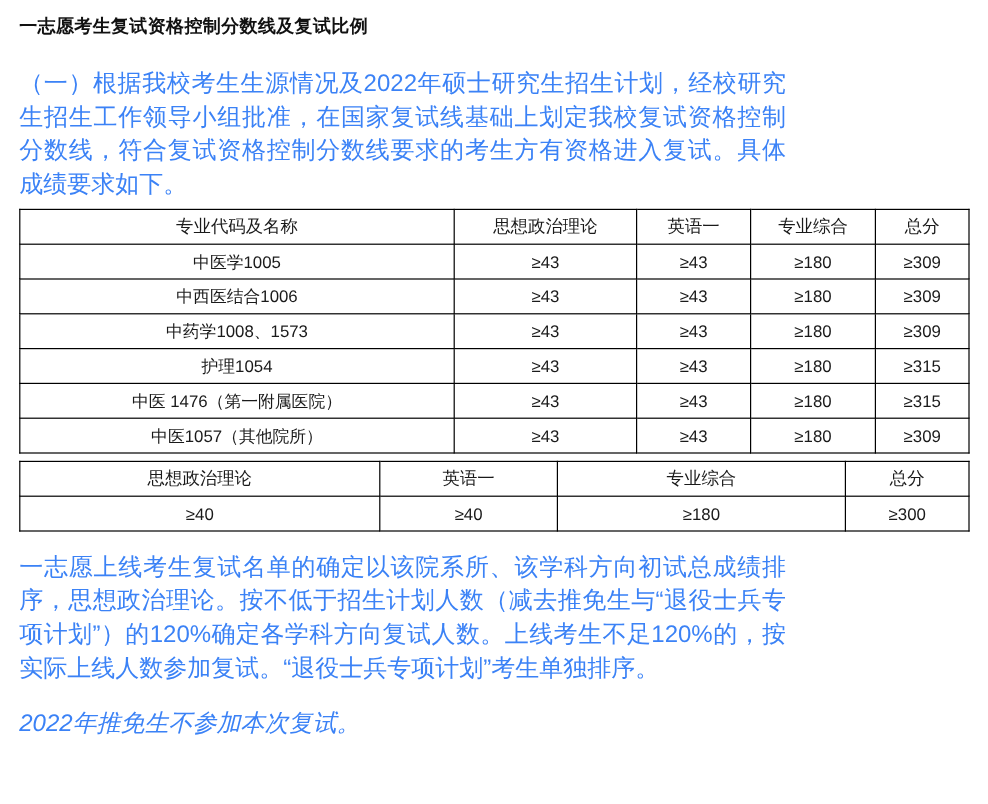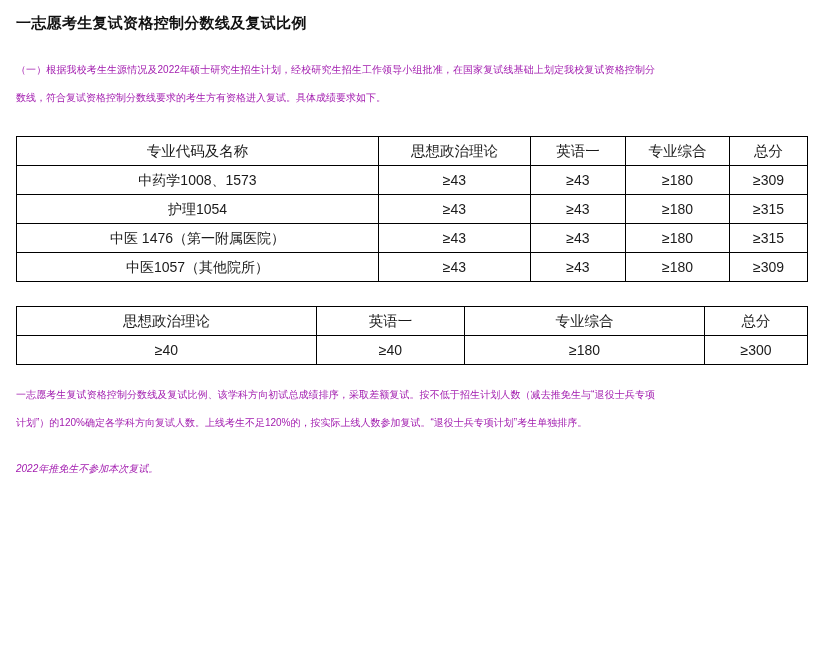--- a/index.html
+++ b/index.html
@@ -23,36 +23,36 @@
   }
   .doc-title {
     font-size: 15px;
     font-weight: bold;
     color: #111111;
     letter-spacing: 0.3px;
     margin: 2px 0 0 0;
     line-height: 22px;
   }
   .para {
-    font-size: 10px;
+    font-size: 20px;
     line-height: 28px;
-    color: #a21caf;
+    color: #3b82f6;
     text-align: justify;
     margin: 0;
   }
   .para-block-1 { margin-top: 22px; }
   .para-block-2 { margin-top: 18px; }
   .para-block-3 { margin-top: 16px; }
   .para-block-4 { margin-top: 18px; font-style: italic; }
 
   table.grid {
     border-collapse: collapse;
     width: 791px;
     table-layout: fixed;
-    margin-top: 24px;
+    margin-top: 6px;
     font-size: 14px;
   }
   table.grid td, table.grid th {
     border: 1px solid #000000;
     text-align: center;
     font-weight: normal;
     color: #1a1a1a;
     padding: 0;
     height: 28px;
     line-height: 28px;
@@ -98,20 +98,34 @@
       <tr>
         <td>专业代码及名称</td>
         <td>思想政治理论</td>
         <td>英语一</td>
         <td>专业综合</td>
         <td>总分</td>
       </tr>
     </thead>
     <tbody>
       <tr>
+        <td>中医学1005</td>
+        <td>≥43</td>
+        <td>≥43</td>
+        <td>≥180</td>
+        <td>≥309</td>
+      </tr>
+      <tr>
+        <td>中西医结合1006</td>
+        <td>≥43</td>
+        <td>≥43</td>
+        <td>≥180</td>
+        <td>≥309</td>
+      </tr>
+      <tr>
         <td>中药学1008、1573</td>
         <td>≥43</td>
         <td>≥43</td>
         <td>≥180</td>
         <td>≥309</td>
       </tr>
       <tr>
         <td>护理1054</td>
         <td>≥43</td>
         <td>≥43</td>
@@ -154,17 +168,17 @@
     <tbody>
       <tr>
         <td>≥40</td>
         <td>≥40</td>
         <td>≥180</td>
         <td>≥300</td>
       </tr>
     </tbody>
   </table>
 
-  <p class="para para-block-3">一志愿考生复试资格控制分数线及复试比例、该学科方向初试总成绩排序，采取差额复试。按不低于招生计划人数（减去推免生与“退役士兵专项计划”）的120%确定各学科方向复试人数。上线考生不足120%的，按实际上线人数参加复试。“退役士兵专项计划”考生单独排序。</p>
+  <p class="para para-block-3">一志愿上线考生复试名单的确定以该院系所、该学科方向初试总成绩排序，思想政治理论。按不低于招生计划人数（减去推免生与“退役士兵专项计划”）的120%确定各学科方向复试人数。上线考生不足120%的，按实际上线人数参加复试。“退役士兵专项计划”考生单独排序。</p>
 
   <p class="para para-block-4">2022年推免生不参加本次复试。</p>
 
 </div>
 
 </body></html>

